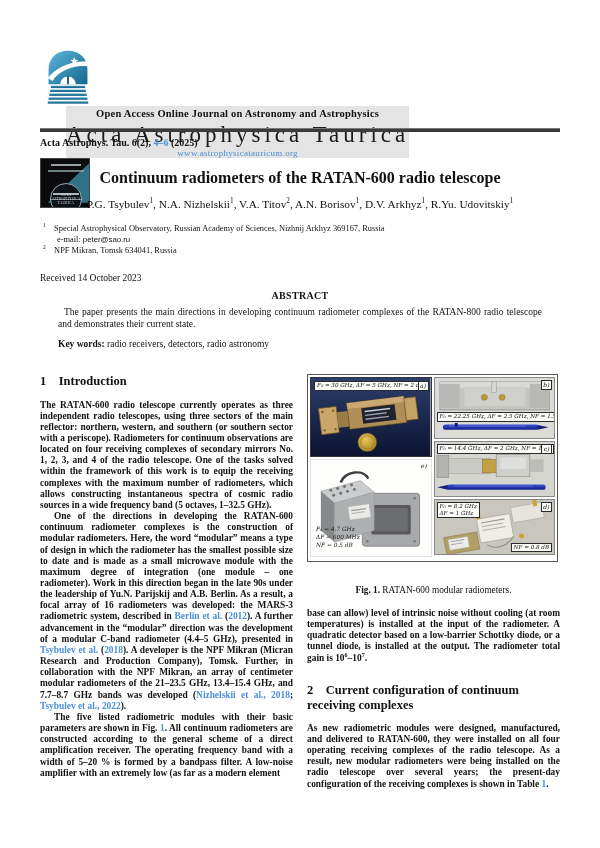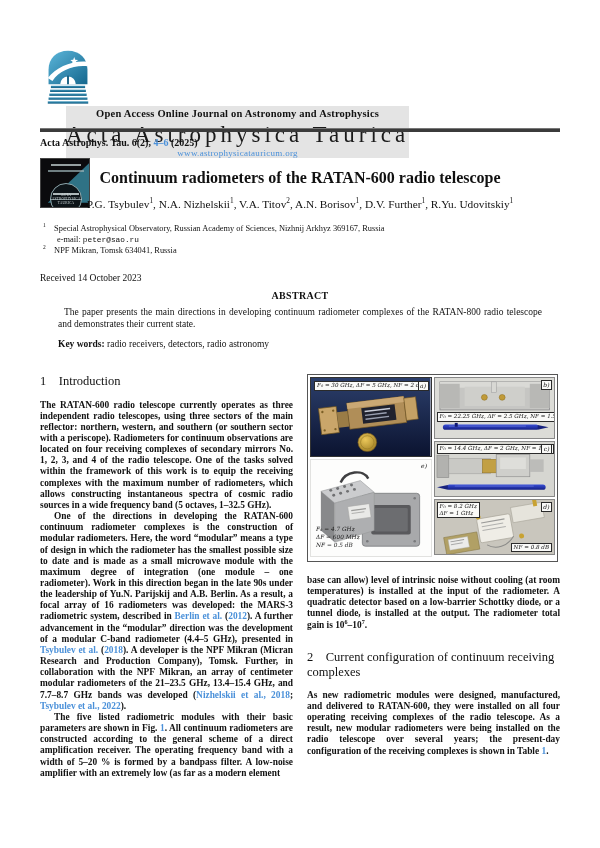--- a/index.html
+++ b/index.html
@@ -36,26 +36,26 @@
   .aff-email { padding-left:14px; }
   .received { position:absolute; left:40px; top:266px; font-size:9.5px;margin-top:7px; }
 
   .abstract-heading { position:absolute; left:40px; top:290px; width:520px; text-align:center; font-size:10px; font-weight:700; letter-spacing:.3px; }
   .abstract-text { position:absolute; left:58px; top:306px; width:484px; font-size:9.5px; line-height:12px; text-align:justify; text-indent:6px; }
   .keywords { position:absolute; left:58px; top:339px; width:484px; font-size:9.5px; }
 
   
   .body-cols { position:absolute; left:40px; top:374px; width:520px; display:flex; gap:14px; }
   .col { width:253px; }
-  .sec-heading { font-size:12.5px; font-weight:400; line-height:15.5px; margin-bottom:10px; }
+  .sec-heading { font-size:12.5px; font-weight:700; line-height:15.5px; margin-bottom:10px; }
   .col p { font-size:9.4px; line-height:11.15px; text-align:justify;font-weight:bold; }
   .col p.indent { text-indent:14px; }
   sup { font-size:65%; line-height:0; vertical-align:super; }
   .s-link { color:#4a90d9; }
-  .s-mono { font-family:Liberation Mono, monospace; font-size:93%; }
+  .s-mono { font-family:Liberation Sans, sans-serif; font-size:93%; }
   .s-bold { font-weight:700; }
 
   
   .figure { border:1px solid #555; background:#fff; padding:2px; width:251px; height:188px; position:relative; }
   .fig-grid { display:flex; gap:2px; height:100%; }
   .fig-left, .fig-right { display:flex; flex-direction:column; gap:2px; width:121.5px; }
   .panel { position:relative; overflow:hidden; border:1px solid #bbb; }
   .panel svg { display:block; width:100%; height:100%; }
   .panel-a { height:80px; border-color:#333; }
   .panel-e { height:98px; border-color:#e2e2e0; }
@@ -115,21 +115,21 @@
       <div class="cover-botline"></div>
       <div class="cover-botline2"></div>
     </div>
   </div>
 
   <div class="header-rule"></div>
 
   <div class="citation"><span>Acta Astrophys. Tau. 6(2), </span><span class="s-link">4–6</span><span> (2025)</span></div>
 
   <h1 class="title">Continuum radiometers of the RATAN-600 radio telescope</h1>
-  <div class="authors"><span>P.G. Tsybulev</span><sup>1</sup><span>, N.A. Nizhelskii</span><sup>1</sup><span>, V.A. Titov</span><sup>2</sup><span>, A.N. Borisov</span><sup>1</sup><span>, D.V. Further</span><sup>1</sup><span>, R.Yu. Udovitskiy</span><sup>1</sup></div>
+  <div class="authors"><span>P.G. Tsybulev</span><sup>1</sup><span>, N.A. Nizhelskii</span><sup>1</sup><span>, V.A. Titov</span><sup>2</sup><span>, A.N. Borisov</span><sup>1</sup><span>, D.V. Arkhyz</span><sup>1</sup><span>, R.Yu. Udovitskiy</span><sup>1</sup></div>
 
   <div class="affiliations">
     <div class="aff"><sup>1</sup><span> Special Astrophysical Observatory, Russian Academy of Sciences, Nizhnij Arkhyz 369167, Russia</span></div>
     <div class="aff-email"><span>e-mail: </span><span class="s-mono">peter@sao.ru</span></div>
     <div class="aff"><sup>2</sup><span> NPF Mikran, Tomsk 634041, Russia</span></div>
   </div>
 
   <div class="received">Received 14 October 2023</div>
 
   <div class="abstract-heading">ABSTRACT</div>
@@ -297,20 +297,23 @@
                 <div>F₀ = 8.2 GHz</div>
                 <div>ΔF = 1  GHz</div>
               </div>
               <div class="ptag">d)</div>
               <div class="plabel" style="right:2px; bottom:2px;">NF = 0.8 dB</div>
             </div>
           </div>
         </div>
       </div>
 
+      <div class="fig-caption">
+        <span class="s-bold">Fig. 1.</span><span> RATAN-600 modular radiometers.</span>
+      </div>
 
       <p class="after-fig"><span>base can allow) level of intrinsic noise without cooling (at room temperatures) is installed at the input of the radiometer. A quadratic detector based on a low-barrier Schottky diode, or a tunnel diode, is installed at the output. The radiometer total gain is 10</span><sup>6</sup><span>–10</span><sup>7</sup><span>.</span></p>
 
       <div class="sec-heading sec2-heading">2 Current configuration of continuum receiving complexes</div>
 
       <p><span>As new radiometric modules were designed, manufactured, and delivered to RATAN-600, they were installed on all four operating receiving complexes of the radio telescope. As a result, new modular radiometers were being installed on the radio telescope over several years; the present-day configuration of the receiving complexes is shown in Table </span><span class="s-link">1</span><span>.</span></p>
     </div>
   </div>
 </div>
 

